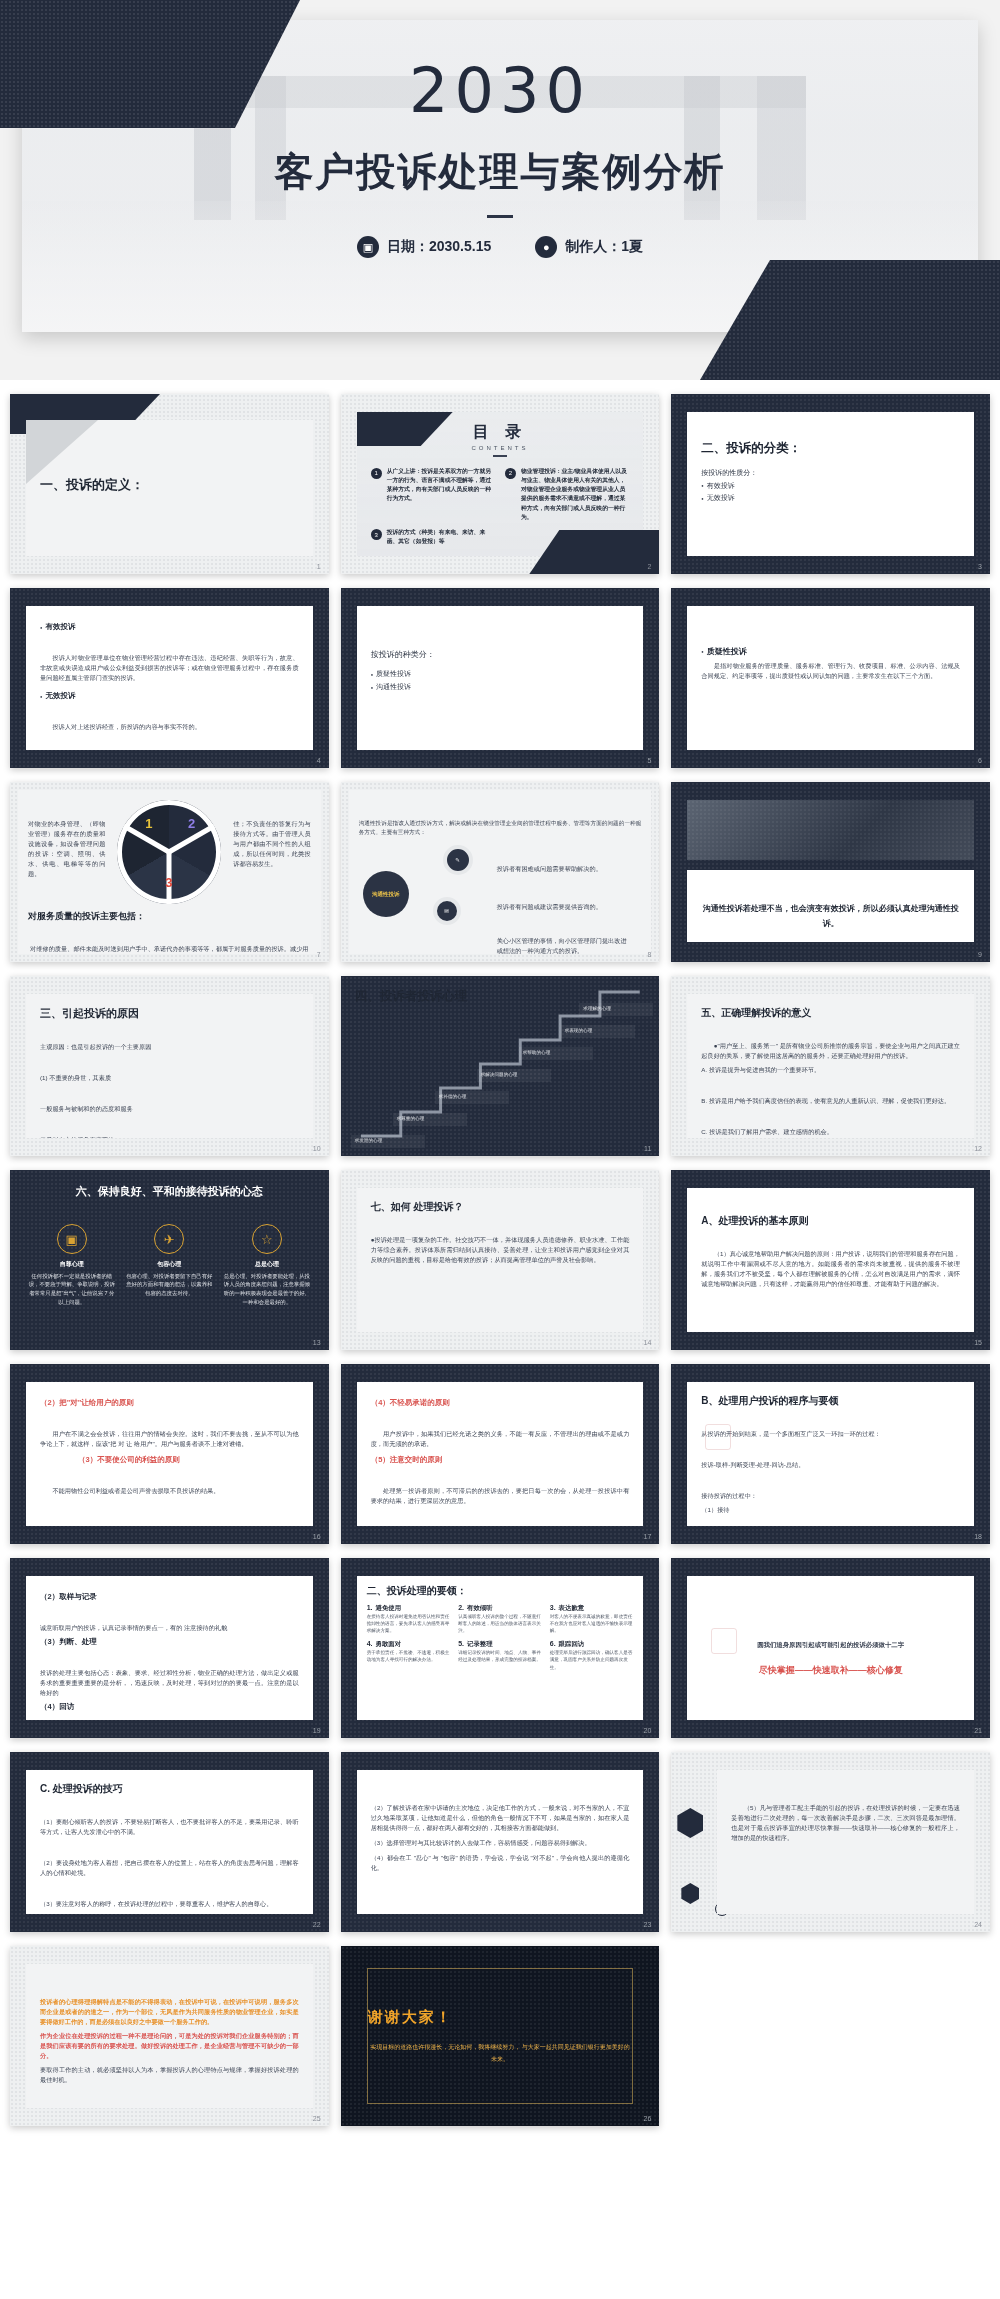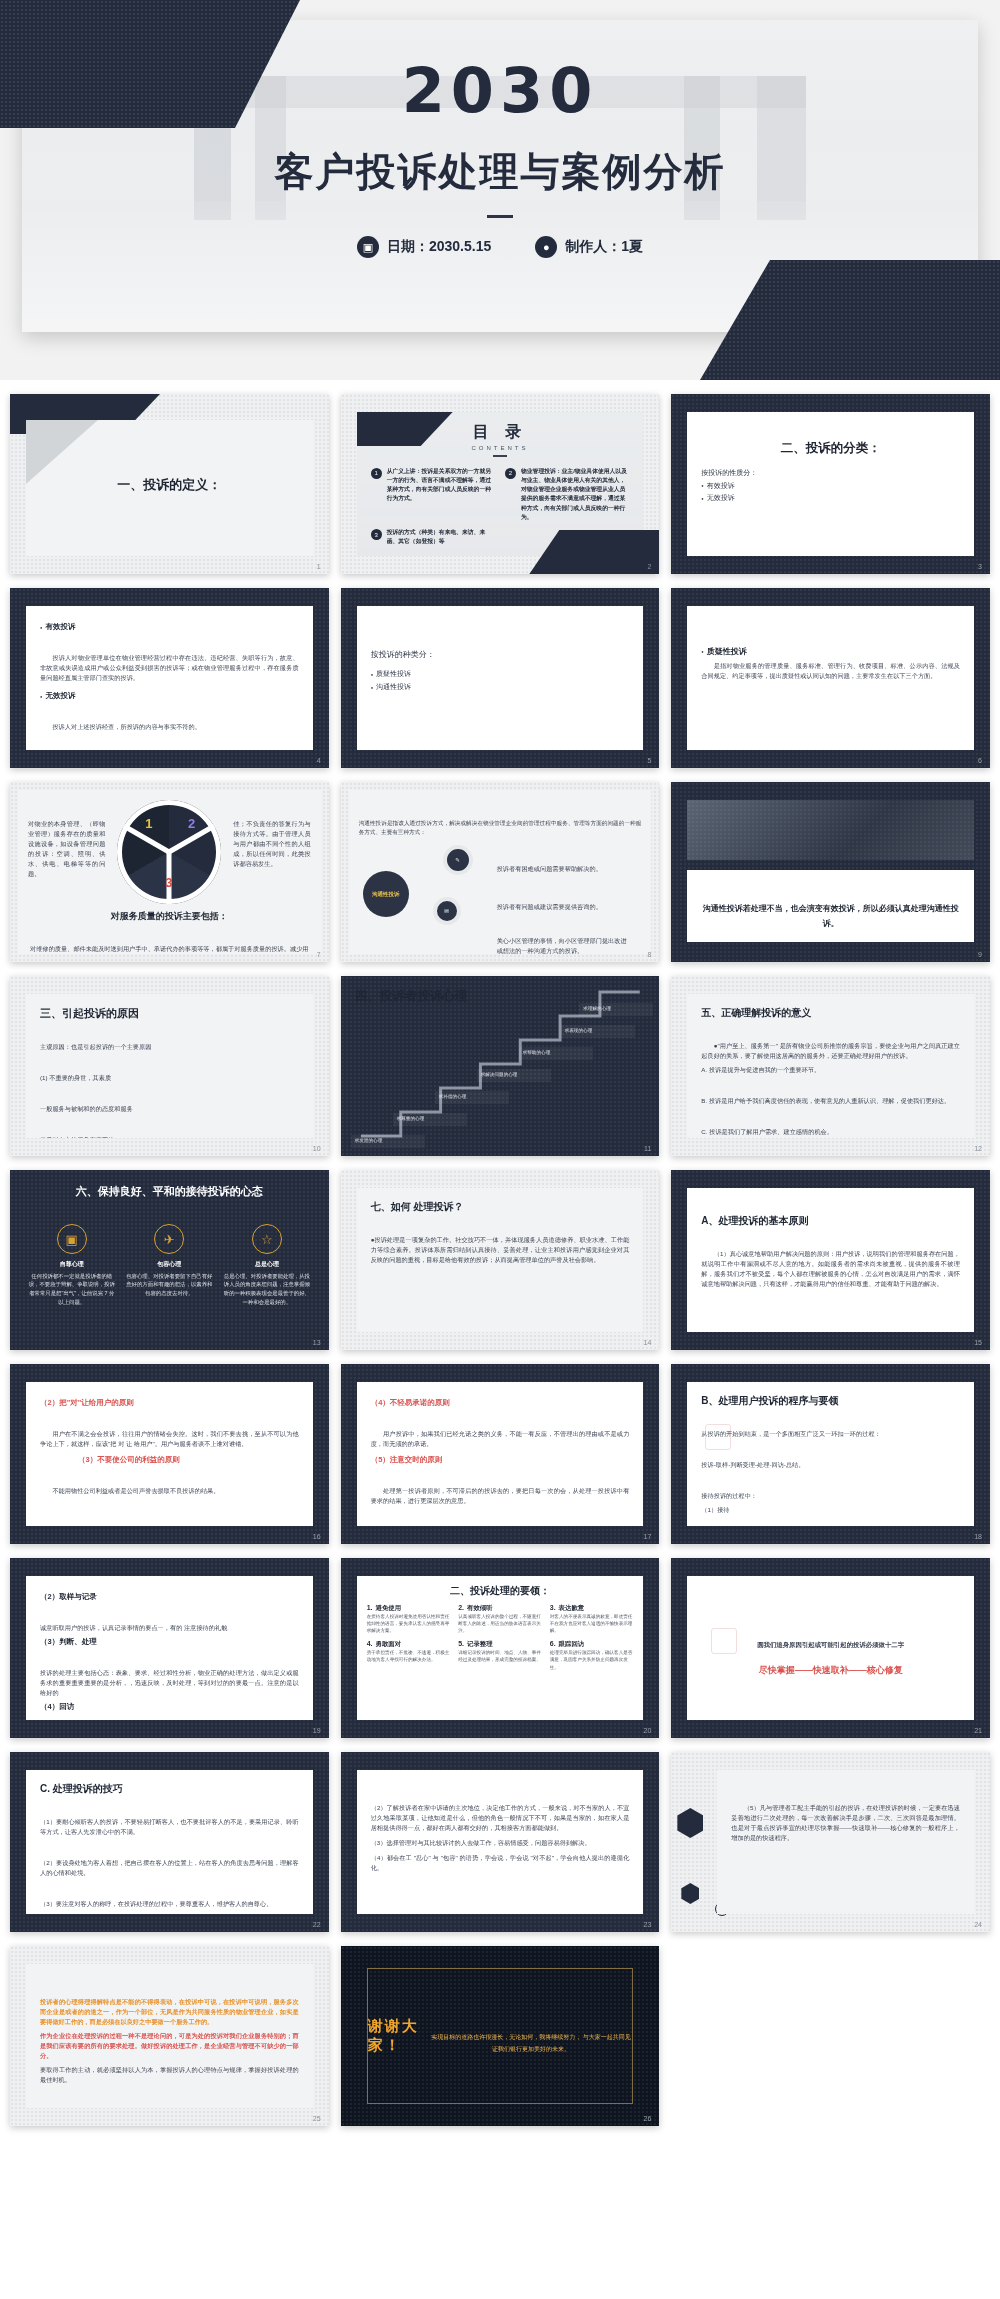--- a/index.html
+++ b/index.html
@@ -64,21 +64,21 @@
     background-image: radial-gradient(rgba(255,255,255,0.09) 0.8px, transparent 0.9px);
     background-size: 4px 4px;
   }
   .hero-inner {
     position: absolute; left: 0; right: 0; top: 58px;
     text-align: center;
     z-index: 4;
   }
   .hero-year {
     font-size: 62px;
-    font-weight: 700;
+    font-weight: 400;
     color: #232b3c;
     letter-spacing: 6px;
     line-height: 1.05;
     font-family: "DejaVu Sans", sans-serif;
   }
   .hero-title {
     margin-top: 22px;
     font-size: 39px;
     font-weight: 800;
     color: #232b3c;
@@ -135,21 +135,21 @@
   }
   .card.flat { background: #f2f3f4; }
   .pgnum {
     position: absolute; right: 8px; bottom: 4px;
     font-size: 7px; color: #9aa0a8; z-index: 5;
   }
   .slide.light .pgnum { color: #8b9099; }
 
   .s-title {
     font-size: 12.5px; font-weight: 800; color: #1f2633;
-    text-align: center; margin-bottom: 9px;
+    margin-bottom: 9px;
   }
   .s-title.left { text-align: left; }
   .s-h {
     font-size: 7.5px; font-weight: 800; color: #1f2633; margin: 4px 0 2px;
   }
   .s-p {
     font-size: 6.2px; line-height: 1.62; color: #3a4252; text-align: justify; margin-top: 21px;
   }
   .s-p.ind { text-indent: 2em; }
   .s-li { font-size: 7px; color: #2b3342; line-height: 1.8; }
@@ -229,21 +229,21 @@
     display:flex;align-items:center;justify-content:center;color:#d8a233;font-size:13px;
     margin:0 auto 6px;
   }
   .iconcap{ font-size:5.4px;line-height:1.6;color:#dfe2e7;text-align:center;}
   .iconcap b{display:block;color:#fff;font-size:6px;margin-bottom:2px;}
 
   
   .ty-frame{
     position:absolute; left:26px; right:26px; top:22px; bottom:22px;
     border:1px solid rgba(220,180,90,0.55);
-    display:flex; align-items:center; justify-content:center;
+    display:flex; flex-direction:column; justify-content:center;
   }
   .ty-title{ font-size:15px; font-weight:800; color:#f0a42a; letter-spacing:2px;}
   .ty-sub{ margin-top:14px; font-size:6px; line-height:2; color:#f3b74b; text-align:center;}
 
   
   .wm {
     position:absolute; left:18px; top:42px; width:26px; height:26px;
     border:1px solid rgba(200,120,120,0.45); border-radius:3px; opacity:.55;
   }
   .hexdeco{

